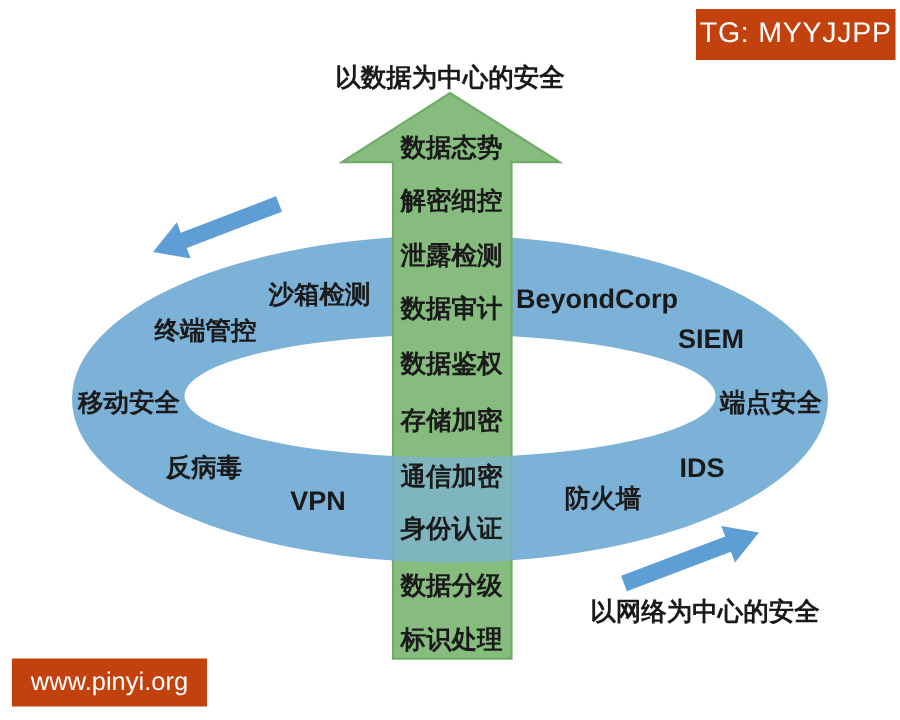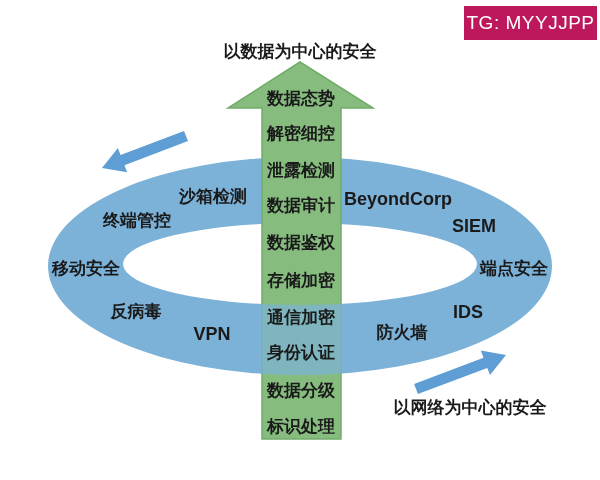--- a/index.html
+++ b/index.html
@@ -16,21 +16,21 @@
     fill: #1a1a1a;
     font-family: "Liberation Sans", "DejaVu Sans", sans-serif;
     font-weight: bold;
   }
   svg text.step-label { font-size: 17px; }
   svg text.ring-label-cn { font-size: 17px; }
   svg text.ring-label-en { font-size: 18px; }
   svg text.axis-title { font-size: 17px; }
   .badge {
     position: absolute;
-    background: #be185d;
+    background: #c2410c;
     color: #ffffff;
     display: flex;
     align-items: center;
     justify-content: center;
     font-family: "Liberation Sans", "DejaVu Sans", sans-serif;
     white-space: nowrap;
   }
   .badge-tg  { left: 464px; top: 6px;   width: 133px; height: 34px; font-size: 19px; letter-spacing: 0.5px; }
   .badge-site{ left: 8px;   top: 439px; width: 130px; height: 32px; font-size: 17px; }
 </style>
@@ -76,13 +76,14 @@
     <text class="ring-label-cn" x="136" y="317" text-anchor="middle">反病毒</text>
     <text class="ring-label-en" x="212" y="340" text-anchor="middle">VPN</text>
     <text class="ring-label-en" x="398" y="205" text-anchor="middle">BeyondCorp</text>
     <text class="ring-label-en" x="474" y="232" text-anchor="middle">SIEM</text>
     <text class="ring-label-cn" x="514" y="274" text-anchor="middle">端点安全</text>
     <text class="ring-label-en" x="468" y="318" text-anchor="middle">IDS</text>
     <text class="ring-label-cn" x="402" y="338" text-anchor="middle">防火墙</text>
   </svg>
 
   <div class="badge badge-tg">TG: MYYJJPP</div>
+  <div class="badge badge-site">www.pinyi.org</div>
 </div>
 
 </body></html>

